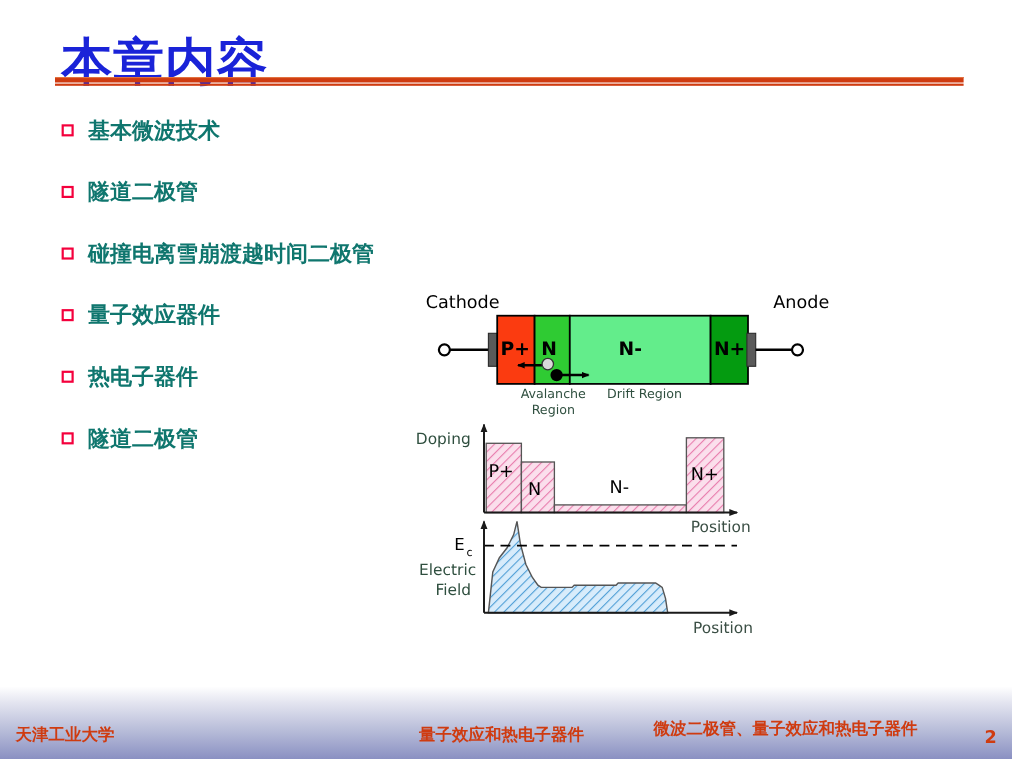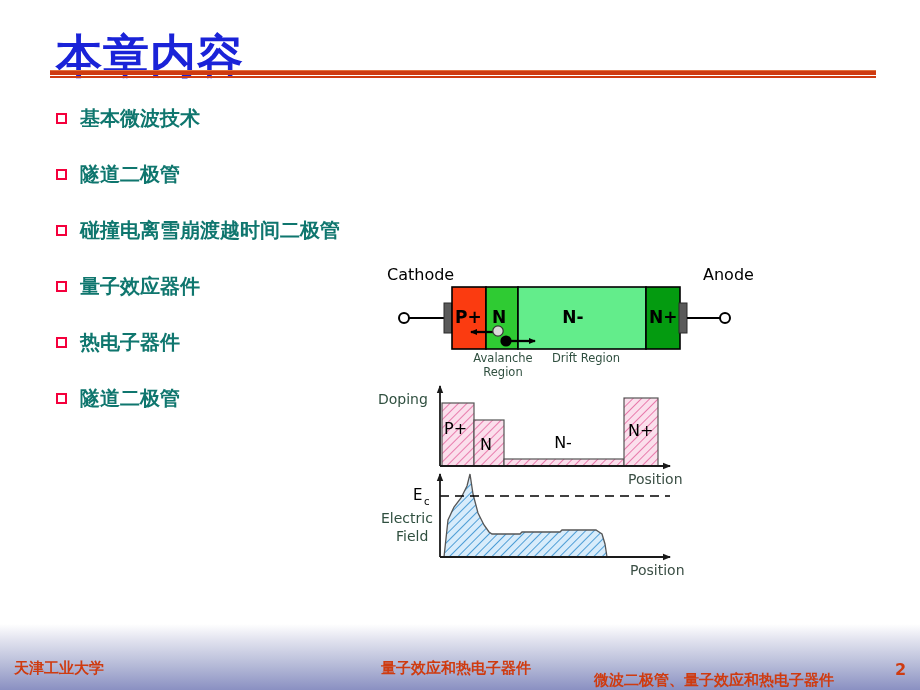--- a/index.html
+++ b/index.html
@@ -100,21 +100,21 @@
   .footer-text {
     position: absolute;
     color: #cf3b10;
     font-size: 15px;
     font-weight: 700;
     white-space: nowrap;
     font-family: "DejaVu Sans", "Liberation Sans", sans-serif;
   }
   #footer-left  { left: 14px;  bottom: 12px; text-align: right; }
   #footer-mid   { left: 381px; bottom: 12px; }
-  #footer-right { left: 594px; bottom: 0; margin-top: 37px; }
+  #footer-right { left: 594px; bottom: 18px; margin-top: 37px; }
   #footer-page  { left: 895px; bottom: 11px; font-size: 16px; }
 </style>
 </head>
 <body>
 
 <div id="slide-title">本章内容</div>
 <div id="title-rule">
   <div class="bar-thick"></div>
   <div class="bar-thin"></div>
 </div>

